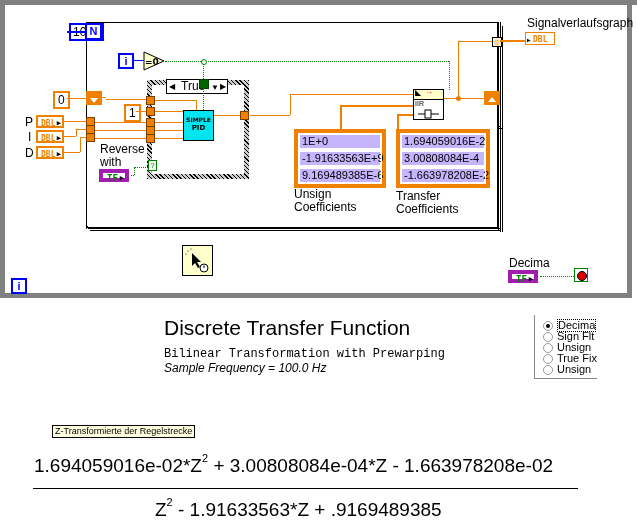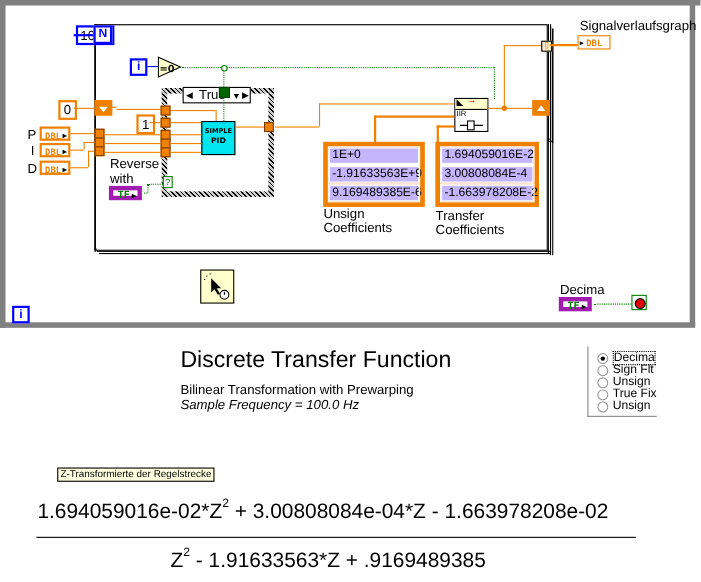--- a/index.html
+++ b/index.html
@@ -222,21 +222,21 @@
   <div class="abs tf" style="left:508px;top:270px;" data-name="stop-control"><span data-name="type-label">TF</span><span style="position:absolute;right:1px;top:0;font-size:7px;color:#000;">▶</span></div>
   <div class="abs gdot-h" style="left:540px;top:276px;width:34px;"></div>
   <div class="abs" style="left:574px;top:268px;width:14px;height:14px;border:1px solid #008000;background:#fff;box-sizing:border-box;" data-name="loop-condition-stop-icon">
     <div style="position:absolute;left:2px;top:2px;width:8px;height:8px;border-radius:50%;background:#e00000;border:1px solid #000;"></div>
   </div>
 
   <div class="abs" style="left:11px;top:278px;width:12px;height:12px;border:2px solid #0000ff;background:#fff;font-size:11px;font-weight:bold;color:#0000ff;text-align:center;line-height:12px;" data-name="outer-iteration-terminal">i</div>
 </div>
 
 <div class="abs title-main" style="left:164px;top:316px;" data-name="page-title">Discrete Transfer Function</div>
-<div class="abs sub" style="left:164px;top:347px;" data-name="subtitle">Bilinear Transformation with Prewarping</div>
+<div class="abs sub" style="left:164px;top:347px;font-family:Liberation Mono, monospace;" data-name="subtitle">Bilinear Transformation with Prewarping</div>
 <div class="abs sub" style="left:164px;top:361px;font-style:italic;" data-name="subtitle">Sample Frequency = 100.0 Hz</div>
 
 <div class="abs" style="left:534px;top:315px;width:62px;height:63px;border-left:1px solid #888;border-bottom:1px solid #888;overflow:hidden;" data-name="format-radio-group">
   <div class="radio-list" style="padding-top:5px;padding-left:8px;">
     <div class="radio" data-name="format-option-decimal">
         <span class="dot sel" data-name="radio-selected-icon"></span>
         <span style="border:1px dotted #000;" data-name="option-label">Decima</span>
       </div>
     <div class="radio" data-name="format-option-sign-flt">
         <span class="dot" data-name="radio-icon"></span>

